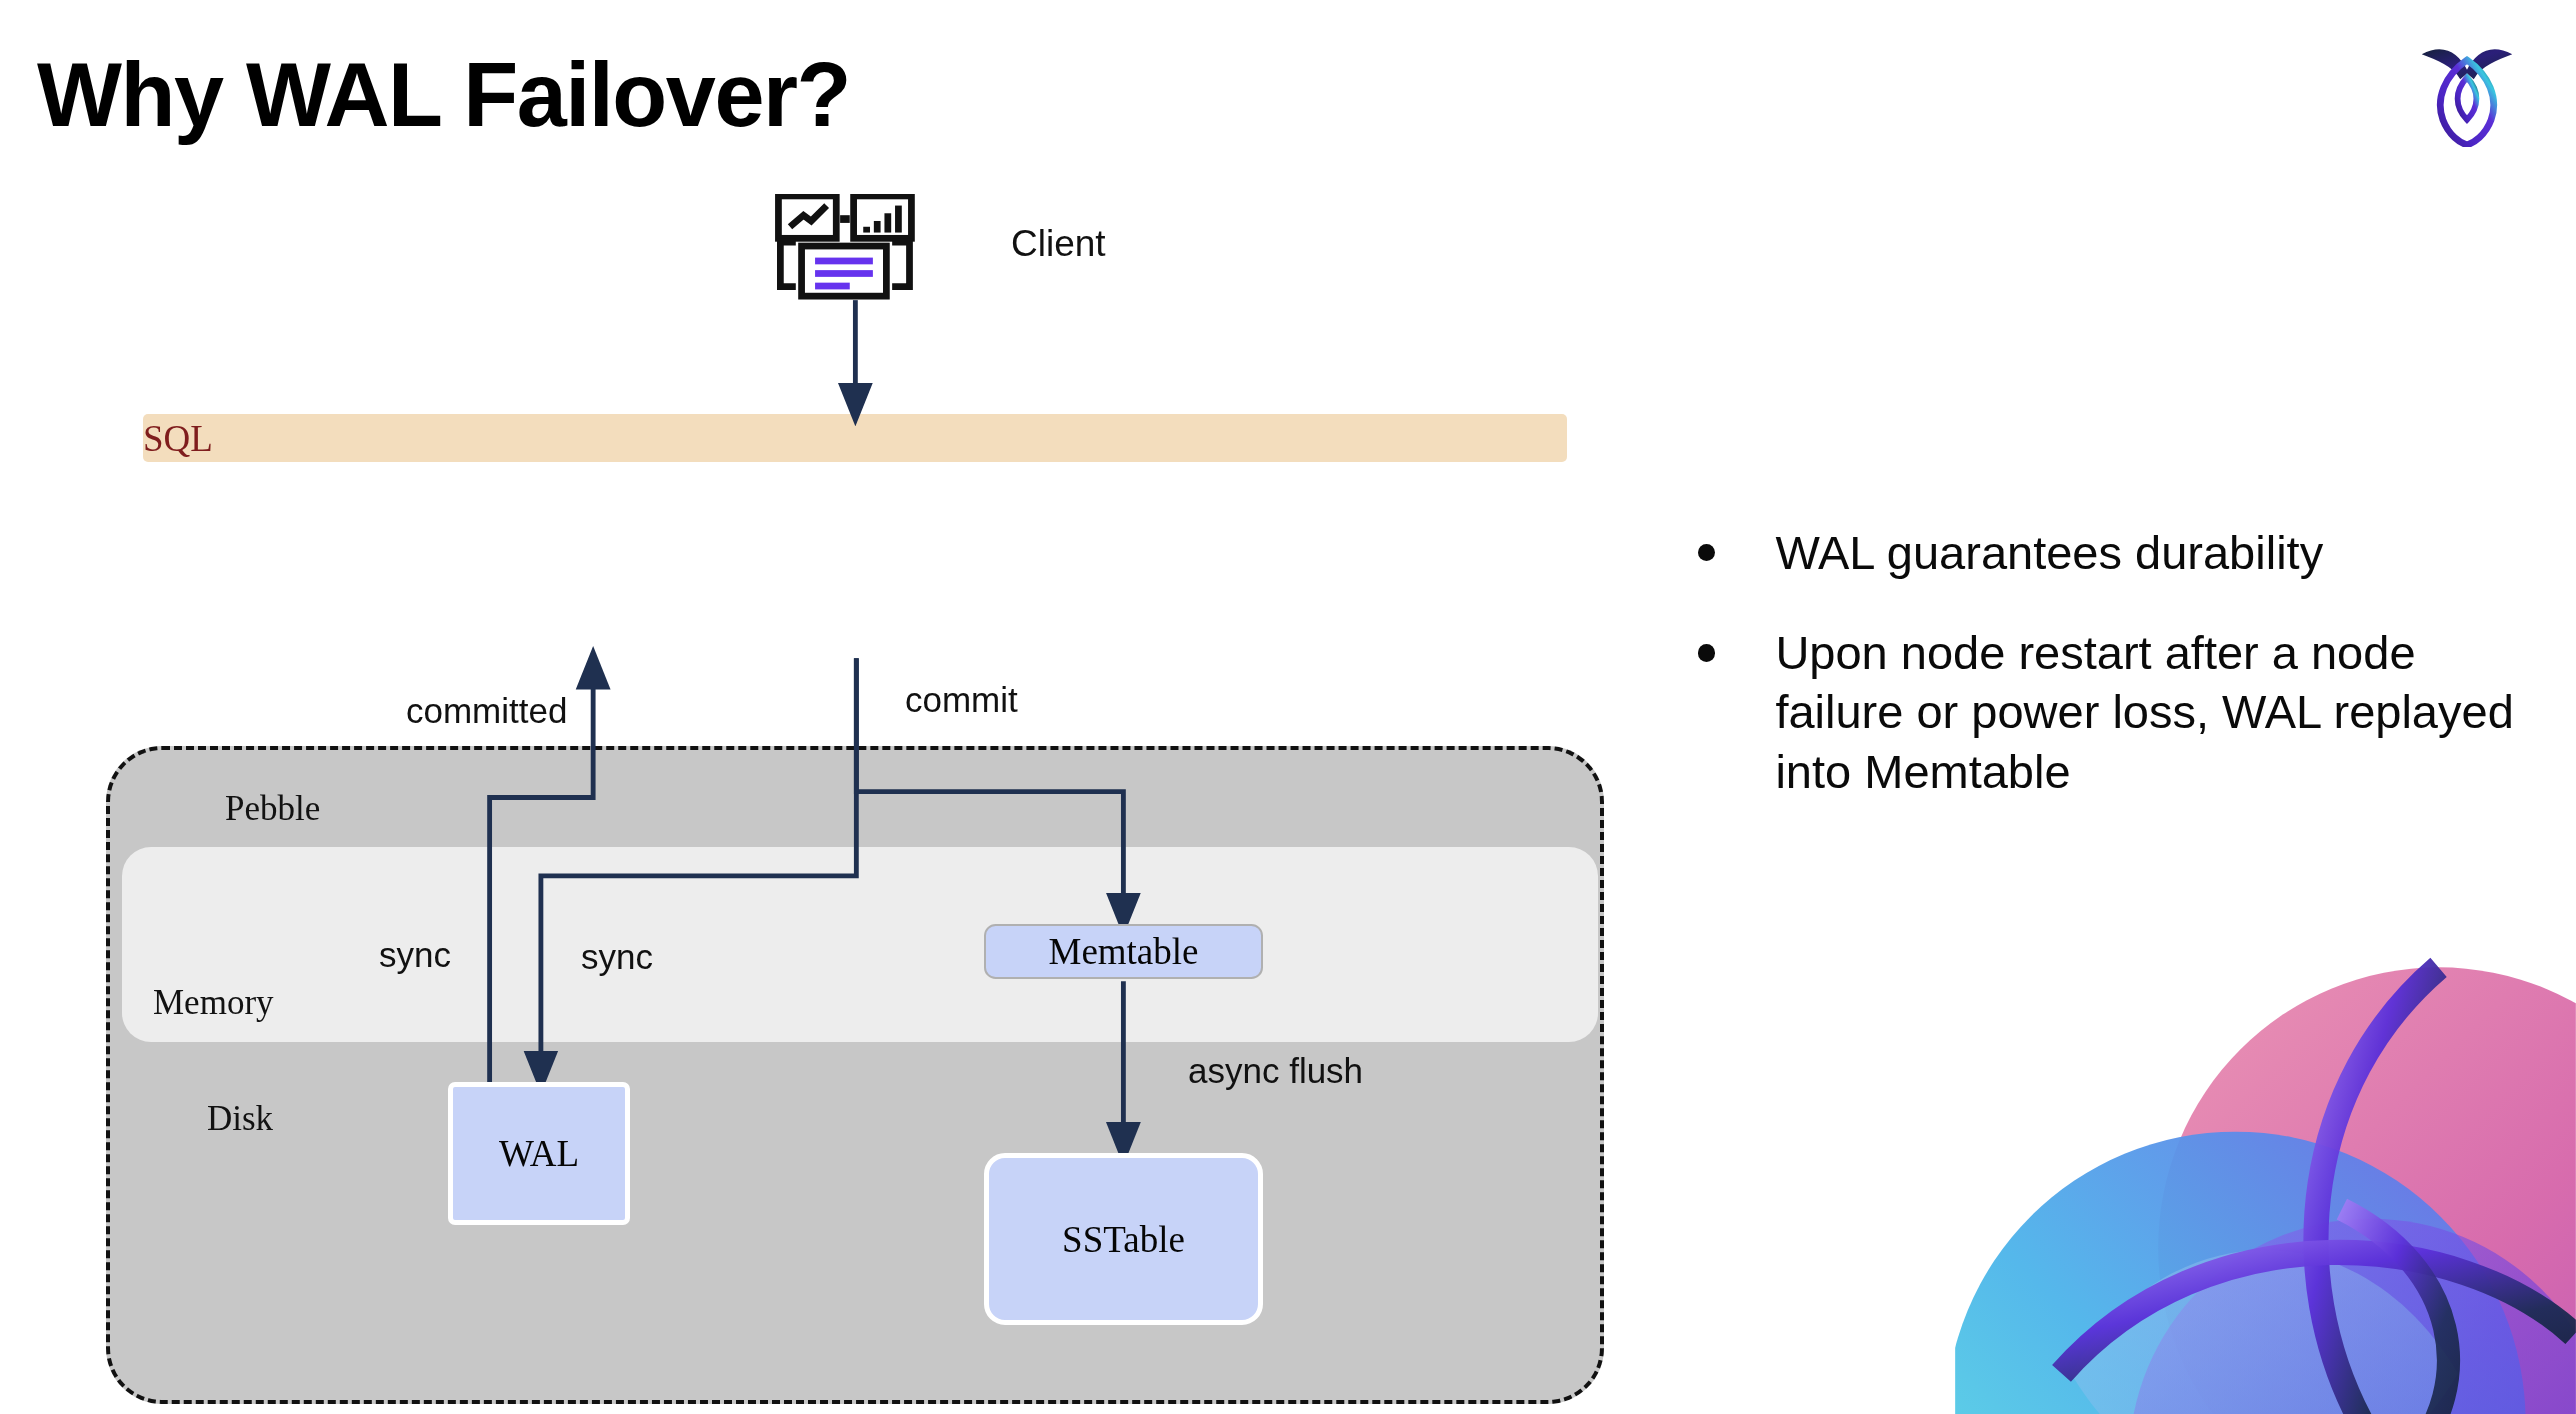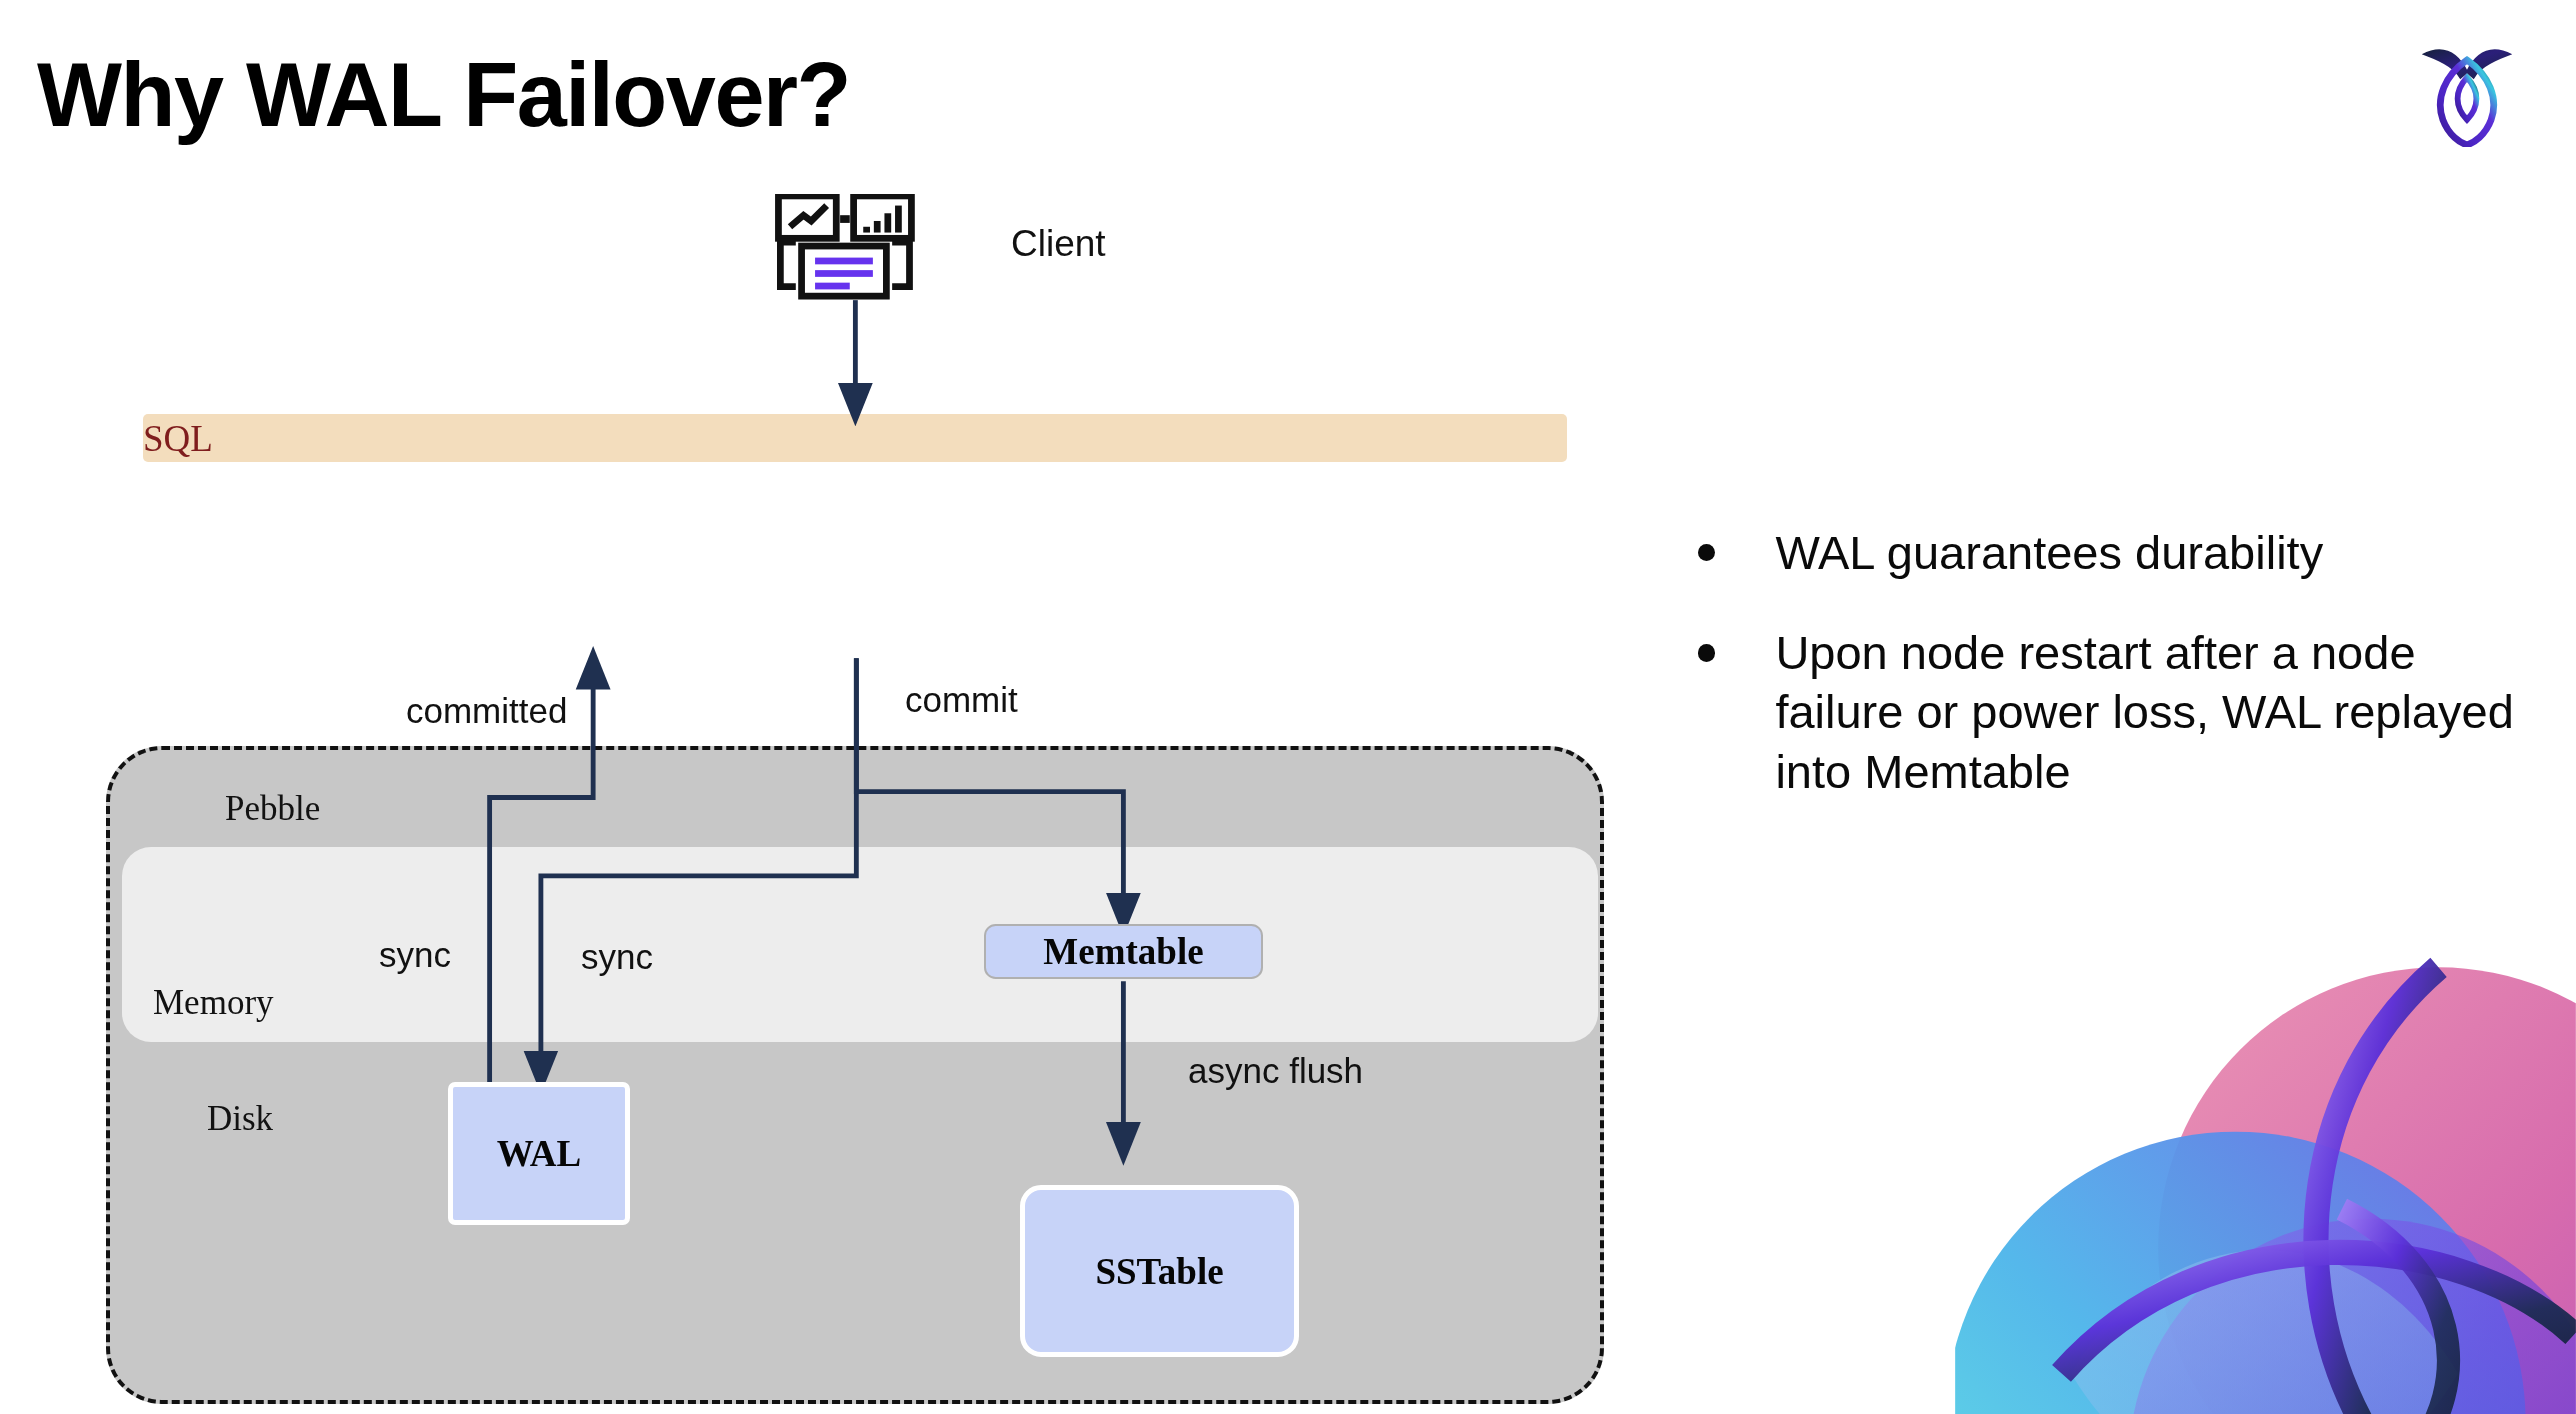--- a/index.html
+++ b/index.html
@@ -105,45 +105,44 @@
   }
   #label-pebble { left: 225px; top: 789px; }
   #label-memory { left: 153px; top: 983px; }
   #label-disk   { left: 207px; top: 1099px; }
 
   
   .data-box {
     position: absolute;
     background: #c7d3f8;
     font-family: "Liberation Serif", serif;
-    font-weight: bold;
+    font-weight: normal;
     color: #060606;
     display: flex;
     align-items: center;
     justify-content: center;
     box-sizing: border-box;
   }
   #box-memtable {
     left: 984px; top: 924px; width: 279px; height: 55px;
     border: 2.9px solid #b0b0b0;
     border-radius: 11.6px;
     font-size: 37px;
   }
   #box-wal {
     left: 448px; top: 1082px; width: 182px; height: 143px;
     border: 5.8px solid #ffffff;
     border-radius: 7px;
     font-size: 37px;
   }
   #box-sstable {
-    left: 1020px; top: 1153px; width: 279px; height: 172px;
+    left: 984px; top: 1153px; width: 279px; height: 172px;
     border: 5.8px solid #ffffff;
     border-radius: 21px;
     font-size: 37px;
-    margin-top: 32px;
   }
 
   
   .edge-label {
     position: absolute;
     font-family: "Liberation Sans", sans-serif;
     font-size: 35px;
     color: #111111;
     white-space: nowrap;
   }

